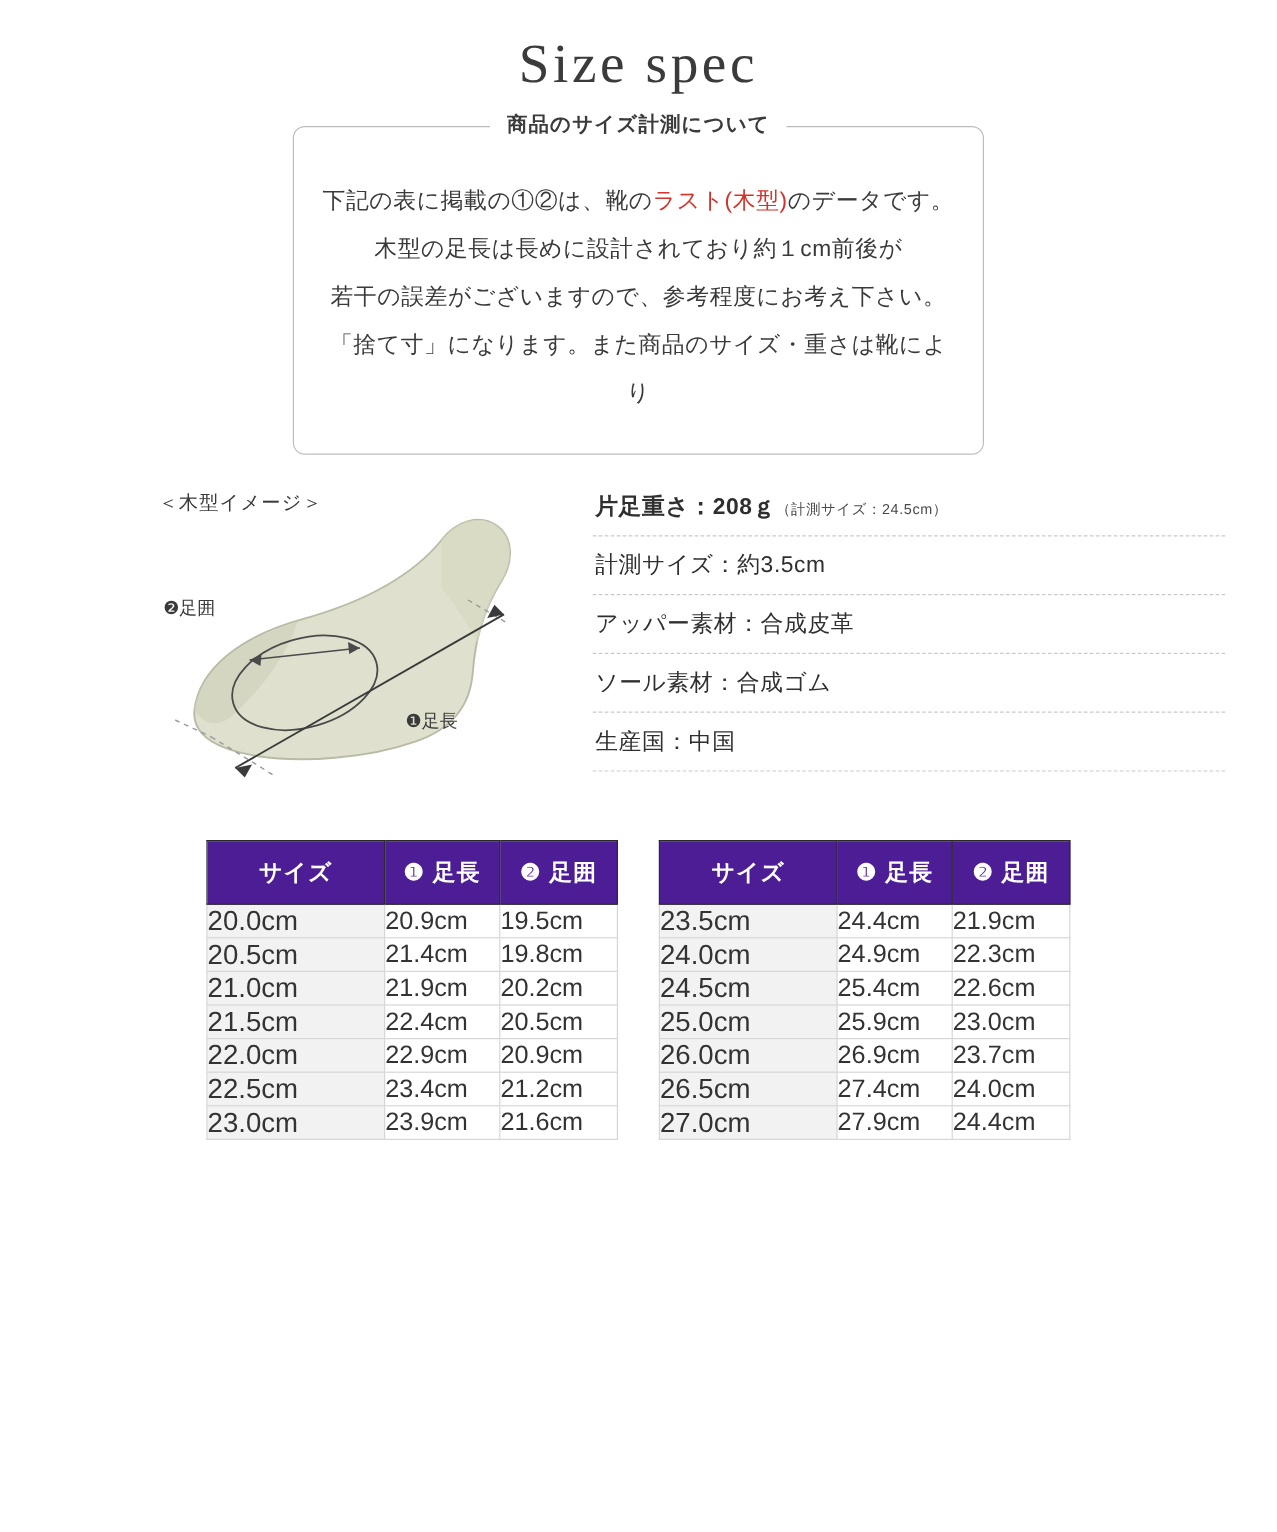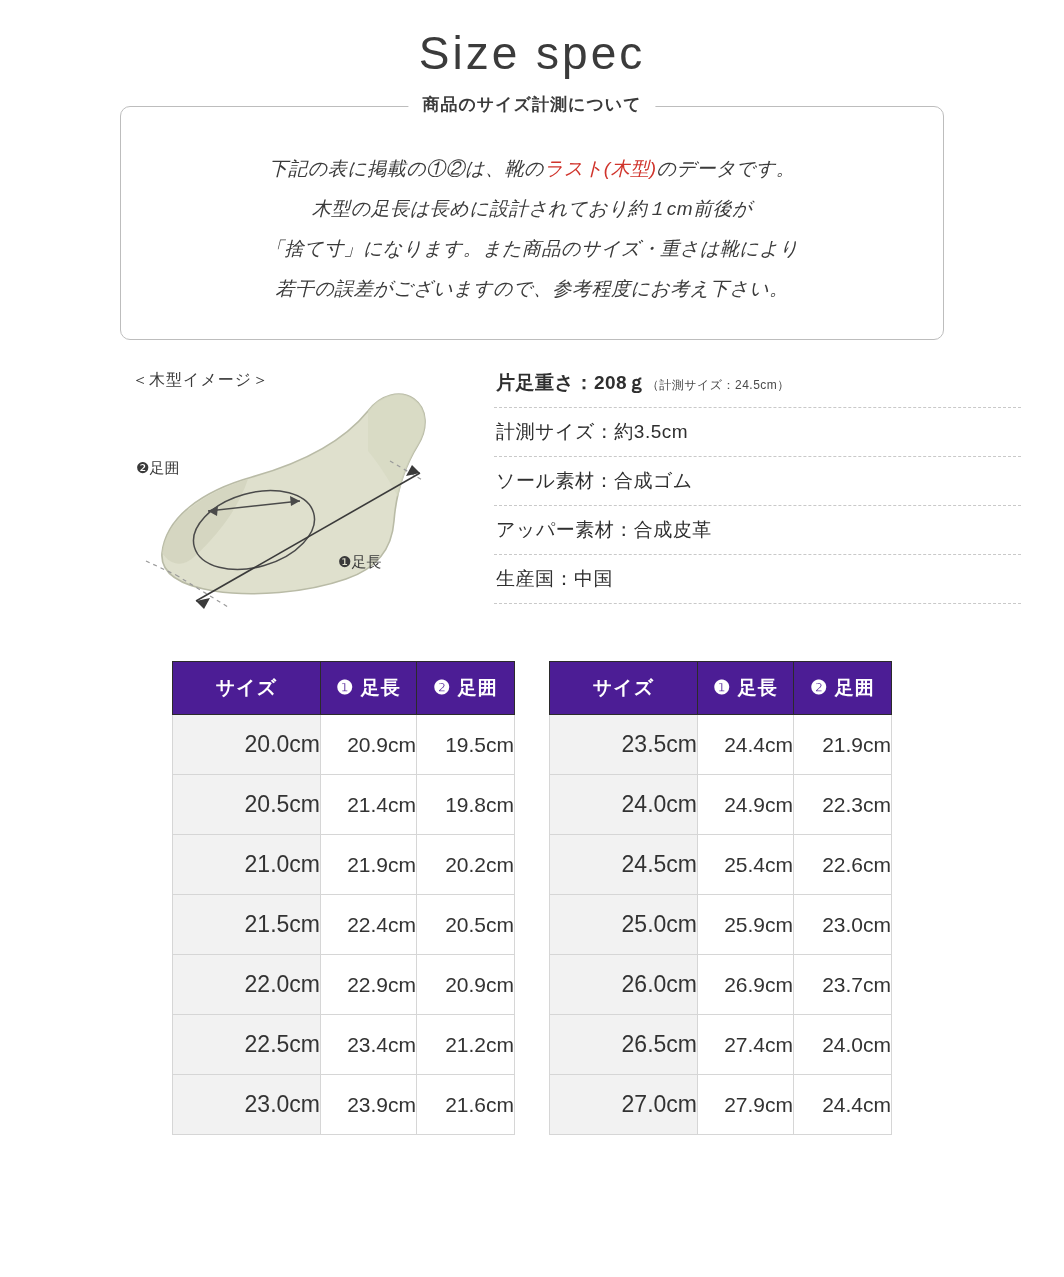--- a/index.html
+++ b/index.html
@@ -12,33 +12,33 @@
     height: 1277px;
     position: relative;
     font-family: "Liberation Sans", sans-serif;
     color: #333333;
     overflow: hidden;
   }
 
   
   .page-title {
     text-align: center;
-    font-family: Liberation Sans, sans-serif;
+    font-family: Liberation Serif, serif;
     font-size: 46px;
     letter-spacing: 3px;
     color: #3b3b3b;
     padding-top: 26px;
     font-weight: 400;
   }
 
   
   .note-wrap {
     position: relative;
     margin: 26px auto 12px auto;
-    width: 824px;
+    width: 576px;
   }
   .note-box {
     border: 1px solid #bdbdbd;
     border-radius: 10px;
     padding: 42px 20px 30px 20px;
     text-align: center;
   }
   .note-legend {
     position: absolute;
     top: -13px;
@@ -50,21 +50,20 @@
     font-weight: bold;
     color: #3b3b3b;
     letter-spacing: 1px;
     white-space: nowrap;
   }
   .note-line {
     font-size: 19px;
     line-height: 40px;
     color: #3a3a3a;
     letter-spacing: 0.5px;
-    font-style: italic;
   }
   .note-line .hl { color: #d0342c; }
 
   
   .mid {
     display: flex;
     margin-top: 22px;
     padding: 0 43px 0 36px;
   }
   .mid-left {
@@ -111,24 +110,24 @@
     background: #4c1d95;
     color: #ffffff;
     font-size: 19px;
     font-weight: bold;
     padding: 13px 0;
     letter-spacing: 1px;
     border: 1px solid #2b2b2b;
   }
   table.size-table td {
     border: 1px solid #d6d6d6;
-    text-align: right;
+    text-align: left;
     font-size: 21px;
     color: #333333;
-    padding: 16px 0;
+    padding: 0 0;
     background: #ffffff;
     margin-top: 26px;
   }
   table.size-table td.c0 {
     background: #f2f2f2;
     font-size: 23px;
   }
   table.size-table col.w0 { width: 148px; }
   table.size-table col.w1 { width: 96px; }
   table.size-table col.w2 { width: 98px; }
@@ -138,22 +137,22 @@
 
 <div class="page-title">Size spec</div>
 
 <div class="note-wrap">
   <div class="note-legend">商品のサイズ計測について</div>
   <div class="note-box">
     <div class="note-line">
       <span>下記の表に掲載の①②は、靴の</span><span class="hl">ラスト(木型)</span><span>のデータです。</span>
     </div>
     <div class="note-line">木型の足長は長めに設計されており約１cm前後が</div>
+    <div class="note-line">若干の誤差がございますので、参考程度にお考え下さい。</div>
     <div class="note-line">「捨て寸」になります。また商品のサイズ・重さは靴により</div>
-    <div class="note-line">若干の誤差がございますので、参考程度にお考え下さい。</div>
   </div>
 </div>
 
 <div class="mid">
   <div class="mid-left">
     <div class="last-label">＜木型イメージ＞</div>
     <svg class="shoe-svg" width="340" height="250" viewBox="0 0 340 250">
 
       <path d="M30 168 C34 132 70 106 120 92 C170 78 210 58 236 26 C248 10 268 4 282 14 C296 24 296 44 286 60 C270 86 264 110 262 136 C260 164 244 184 214 194 C174 208 120 212 82 206 C52 201 28 190 30 168 Z" fill="#dfe0cd" stroke="#b9bba6" stroke-width="1.6"></path>
 
@@ -180,24 +179,24 @@
   </div>
 
   <div class="mid-right">
     <div class="spec-row">
       <b>片足重さ：208ｇ</b><span class="spec-sub">（計測サイズ：24.5cm）</span>
     </div>
     <div class="spec-row">
       <span>計測サイズ：約3.5cm</span>
     </div>
     <div class="spec-row">
+      <span>アッパー素材：合成皮革</span>
+    </div>
+    <div class="spec-row">
       <span>ソール素材：合成ゴム</span>
-    </div>
-    <div class="spec-row">
-      <span>アッパー素材：合成皮革</span>
     </div>
     <div class="spec-row">
       <span>生産国：中国</span>
     </div>
   </div>
 </div>
 
 <div class="tables">
   <table class="size-table">
     <colgroup>

